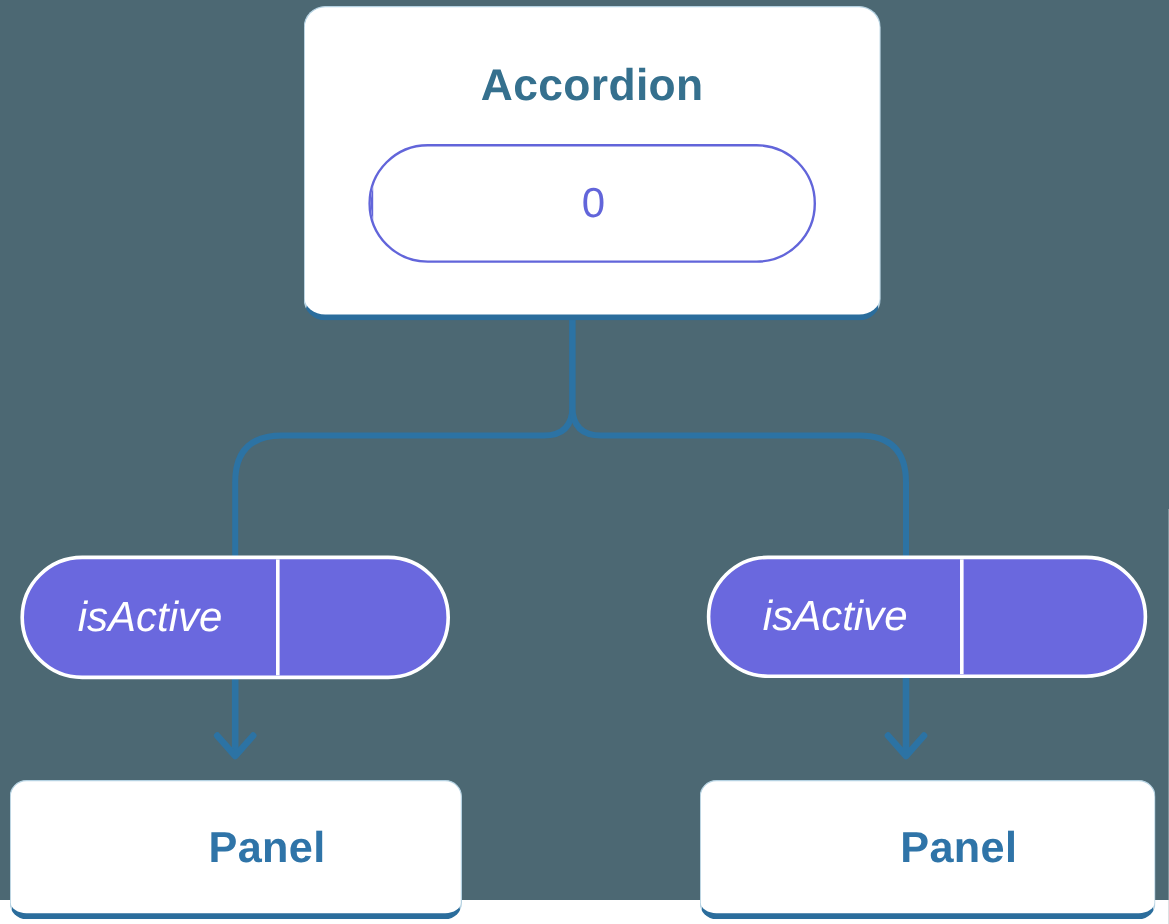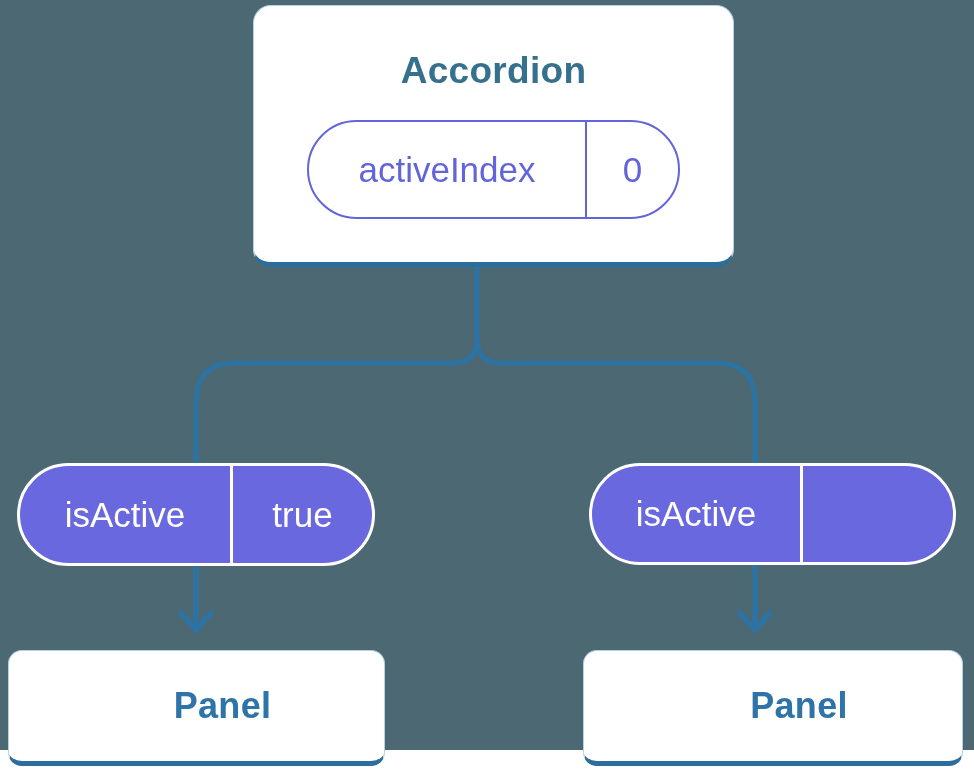--- a/index.html
+++ b/index.html
@@ -67,20 +67,21 @@
   .pill-outline .divider { width: 2px; background: #6265DA; }
   
   .pill-filled {
     position: absolute;
     background: #6A68DE;
     border: 3px solid #FFFFFF;
     border-radius: 60px;
     box-sizing: border-box;
     display: flex;
     overflow: hidden;
+    font-style: italic;
   }
   .pill-filled.prop-left  { left: 17px;  top: 463px; width: 358px; height: 103px; }
   .pill-filled.prop-right { left: 589px; top: 463px; width: 367px; height: 102px; }
   .pill-filled .seg {
     display: flex; align-items: center; justify-content: center;
     color: #FFFFFF; font-size: 35px;
   }
   .pill-filled.prop-left  .seg.name { width: 210px; }
   .pill-filled.prop-right .seg.name { width: 208px; }
   .pill-filled .seg.value { flex: 1; }
@@ -102,29 +103,27 @@
       <path d="M 755 564 L 755 628"></path>
       <path d="M 740 613 L 755 630 L 770 613"></path>
     </g>
   </svg>
 
   <div class="card root">
     <div class="card-title">Accordion</div>
   </div>
 
   <div class="pill-outline">
-    <div class="seg name">activeIndex</div>
     <div class="divider"></div>
     <div class="seg value">0</div>
   </div>
 
   <div class="pill-filled prop-left">
     <div class="seg name">isActive</div>
     <div class="divider"></div>
-    <div class="seg value">true</div>
   </div>
 
   <div class="pill-filled prop-right">
     <div class="seg name">isActive</div>
     <div class="divider"></div>
   </div>
 
   <div class="card panel-left">
     <div class="panel-title-wrap">
       <div class="panel-title">Panel</div>

